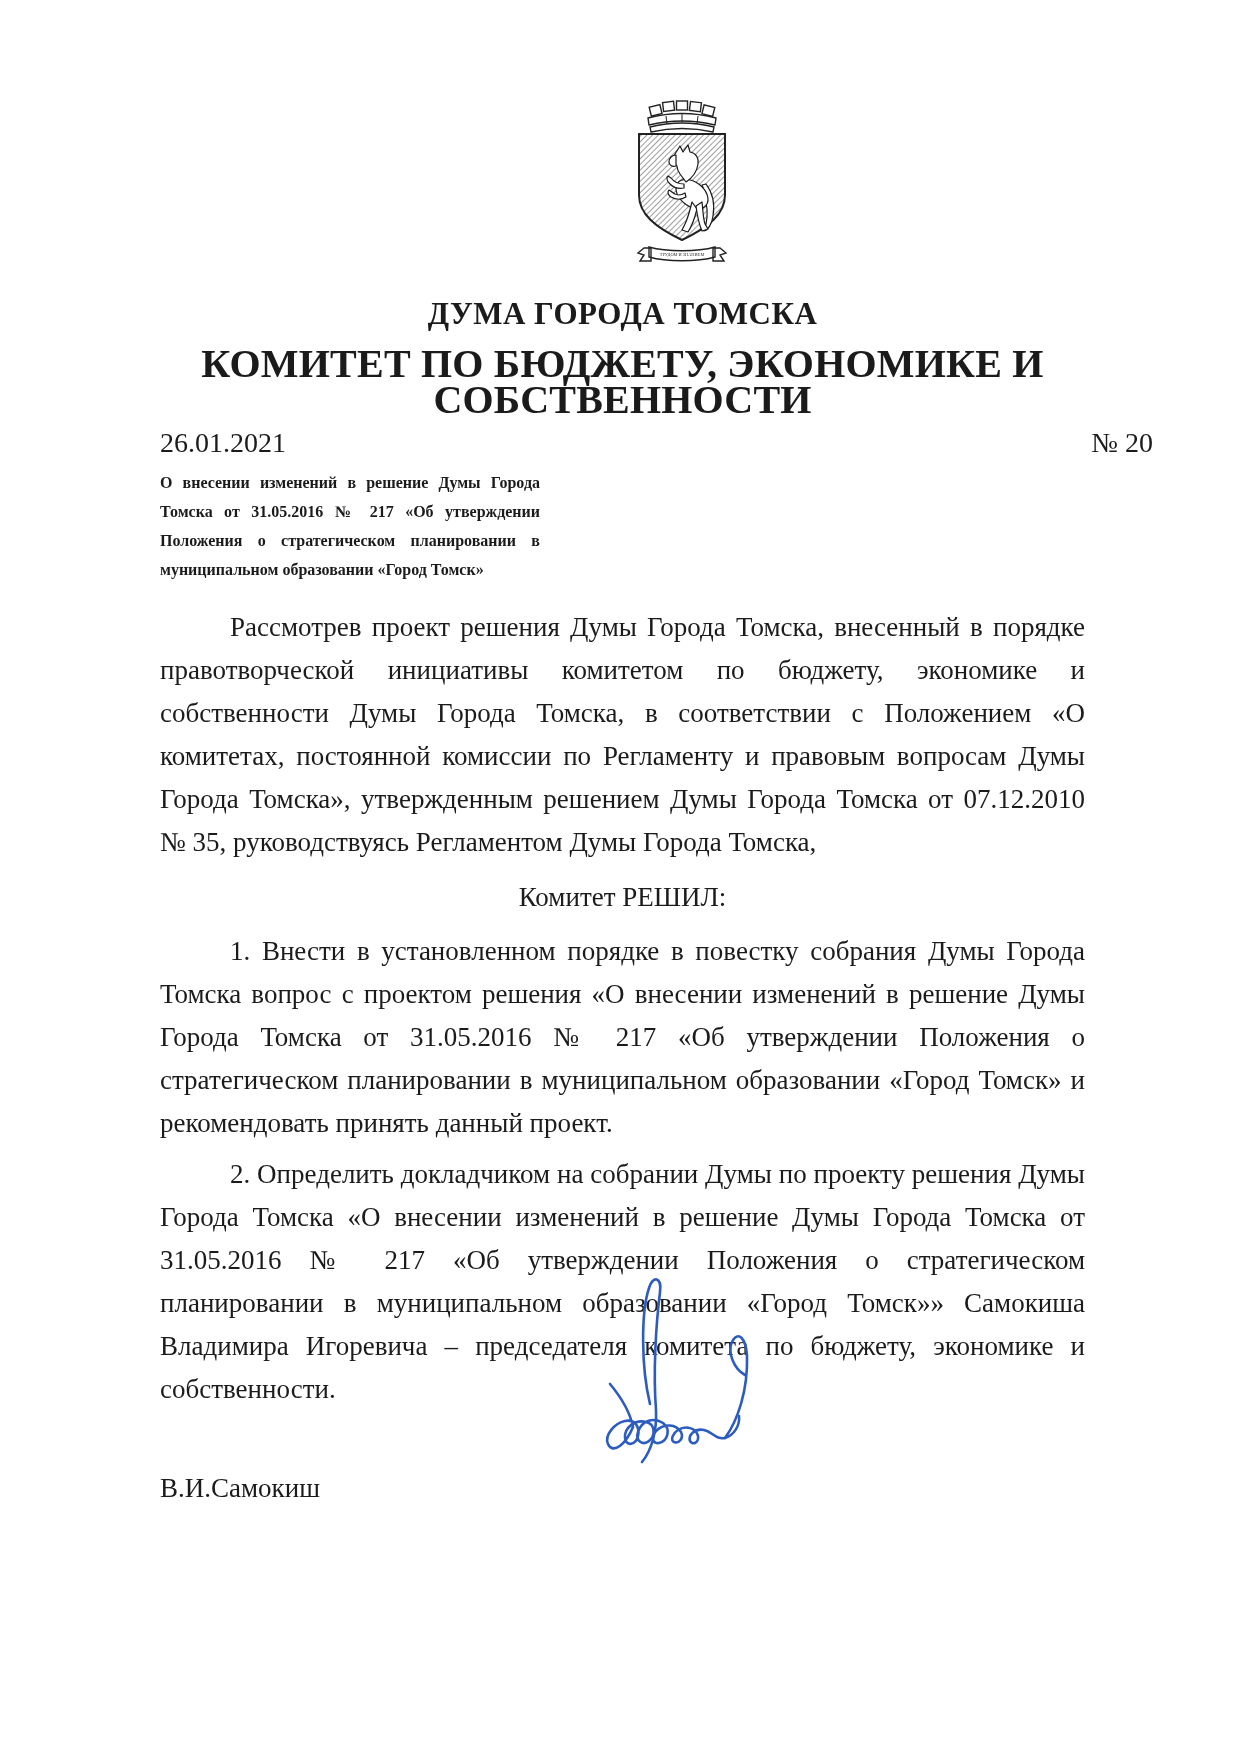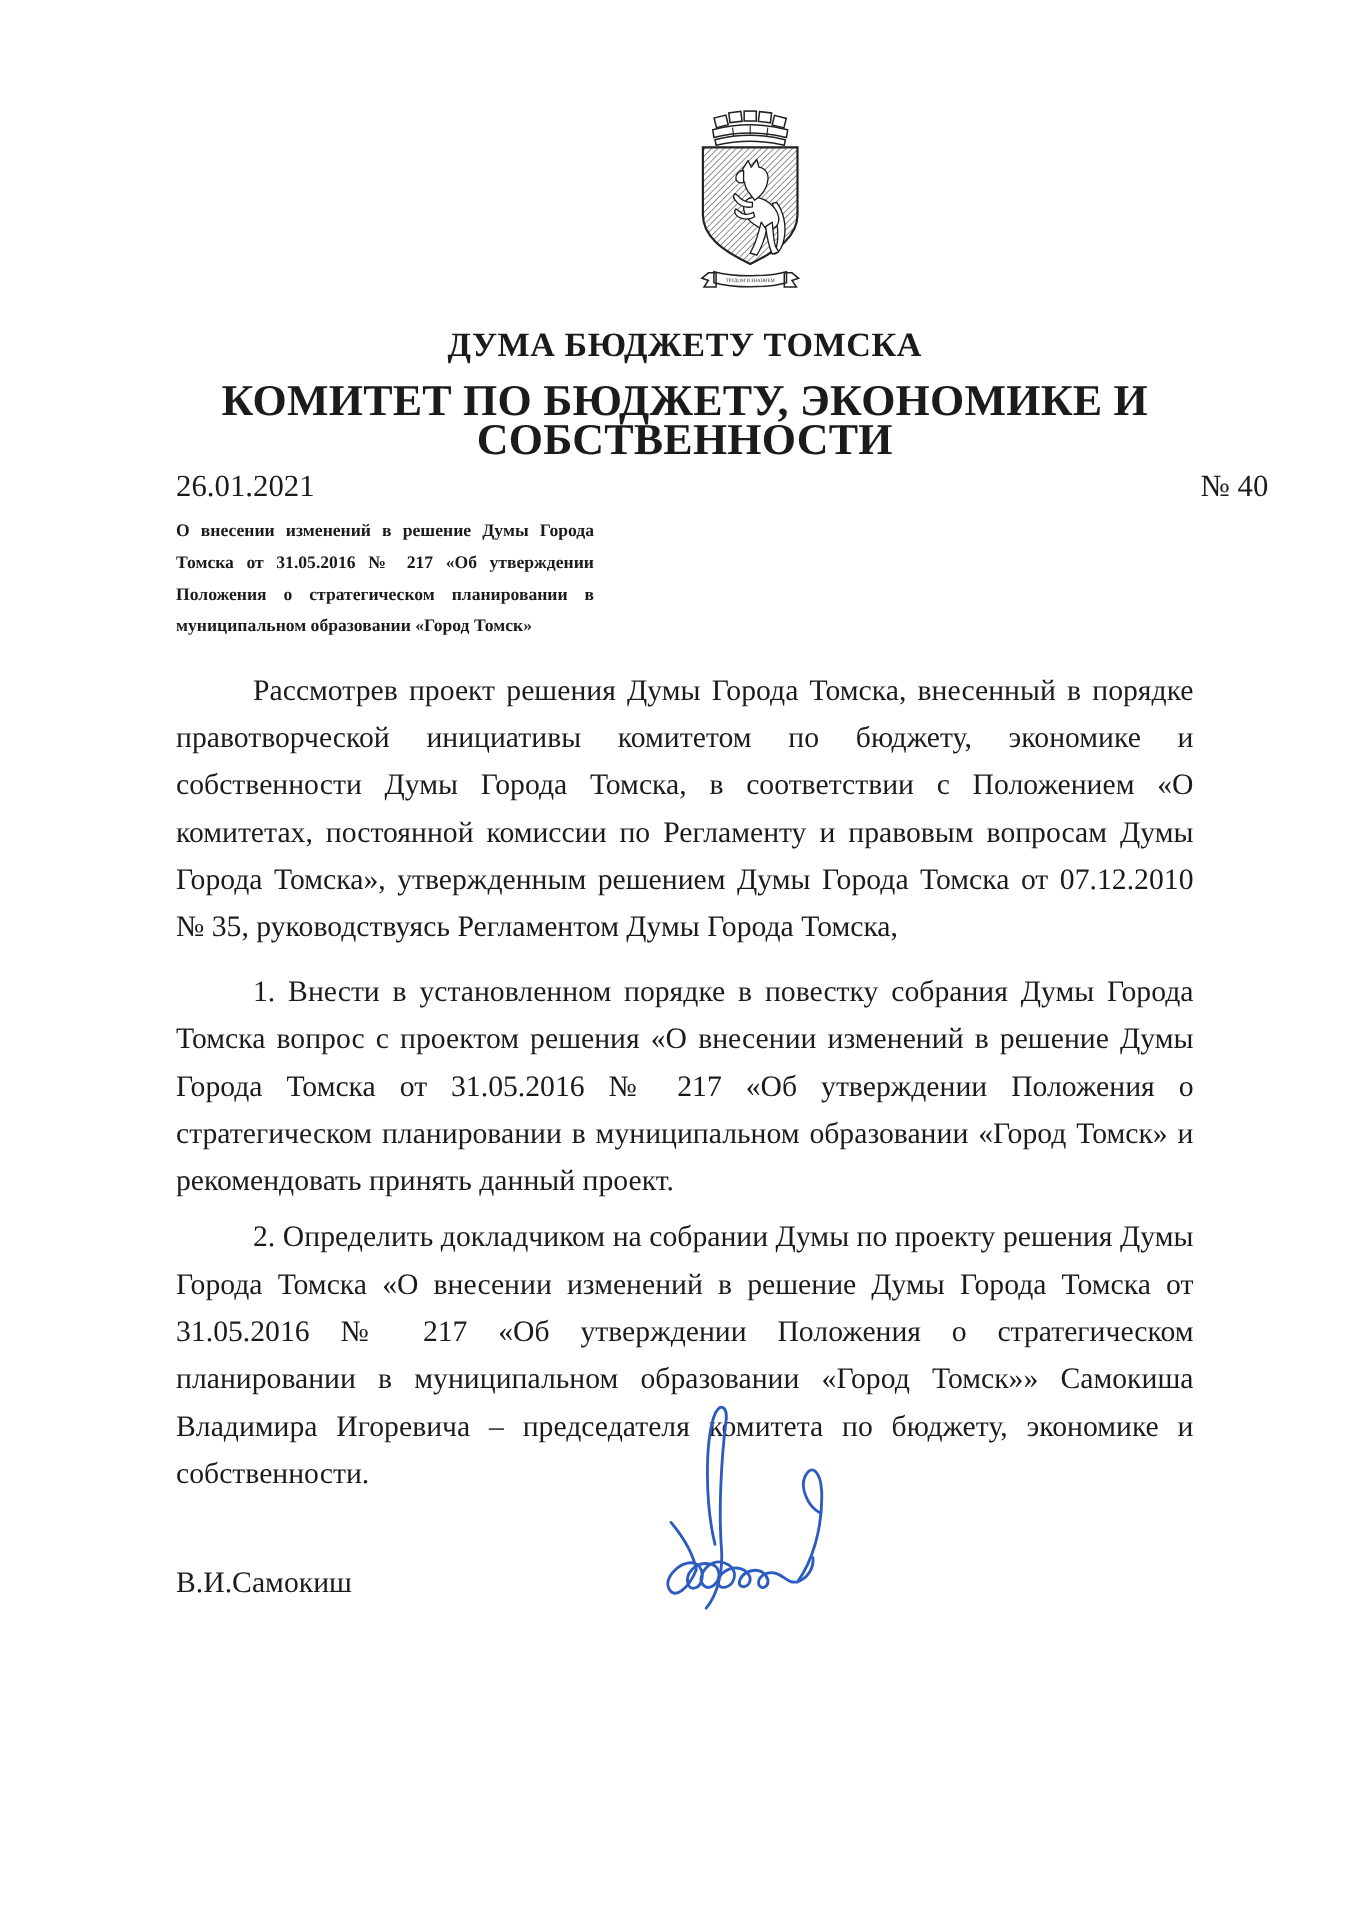--- a/index.html
+++ b/index.html
@@ -89,32 +89,33 @@
 
       <g>
         <path class="arms-stroke" d="M8,148 L2,153 L8,155 L4,161 L15,161 L15,148 Z" fill="#fff"></path>
         <path class="arms-stroke" d="M84,148 L90,153 L84,155 L88,161 L77,161 L77,148 Z" fill="#fff"></path>
         <path class="arms-stroke" d="M13,147 C31,152 61,152 79,147 L79,157 C61,162 31,162 13,157 Z" fill="#fff"></path>
         <text x="46" y="156" font-size="4.4" text-anchor="middle" fill="#333">ТРУДОМ И ЗНАНИЕМ</text>
       </g>
     </svg>
   </div>
 
-  <div class="h1">ДУМА БЮДЖЕТУ ТОМСКА</div>
+  <div class="h1">ДУМА ГОРОДА ТОМСКА</div>
   <div class="h2">КОМИТЕТ ПО БЮДЖЕТУ, ЭКОНОМИКЕ И СОБСТВЕННОСТИ</div>
 
   <div class="meta-row">
     <span>26.01.2021</span>
-    <span>№ 40</span>
+    <span>№ 20</span>
   </div>
 
   <div class="subject">О внесении изменений в решение Думы Города Томска от 31.05.2016 № 217 «Об утверждении Положения о стратегическом планировании в муниципальном образовании «Город Томск»</div>
 
   <p class="body-par preamble">Рассмотрев проект решения Думы Города Томска, внесенный в порядке правотворческой инициативы комитетом по бюджету, экономике и собственности Думы Города Томска, в соответствии с Положением «О комитетах, постоянной комиссии по Регламенту и правовым вопросам Думы Города Томска», утвержденным решением Думы Города Томска от 07.12.2010 № 35, руководствуясь Регламентом Думы Города Томска,</p>
 
+  <div class="resolved">Комитет РЕШИЛ:</div>
 
   <p class="body-par item1">1. Внести в установленном порядке в повестку собрания Думы Города Томска вопрос с проектом решения «О внесении изменений в решение Думы Города Томска от 31.05.2016 № 217 «Об утверждении Положения о стратегическом планировании в муниципальном образовании «Город Томск» и рекомендовать принять данный проект.</p>
   <p class="body-par item2">2. Определить докладчиком на собрании Думы по проекту решения Думы Города Томска «О внесении изменений в решение Думы Города Томска от 31.05.2016 № 217 «Об утверждении Положения о стратегическом планировании в муниципальном образовании «Город Томск»» Самокиша Владимира Игоревича – председателя комитета по бюджету, экономике и собственности.</p>
 
   <div class="footer-row">
     <span>В.И.Самокиш</span>
   </div>
 
   <svg class="signature" viewBox="0 0 200 200" xmlns="http://www.w3.org/2000/svg">
     <g fill="none" stroke="#2d5cc0" stroke-width="2.6" stroke-linecap="round">

